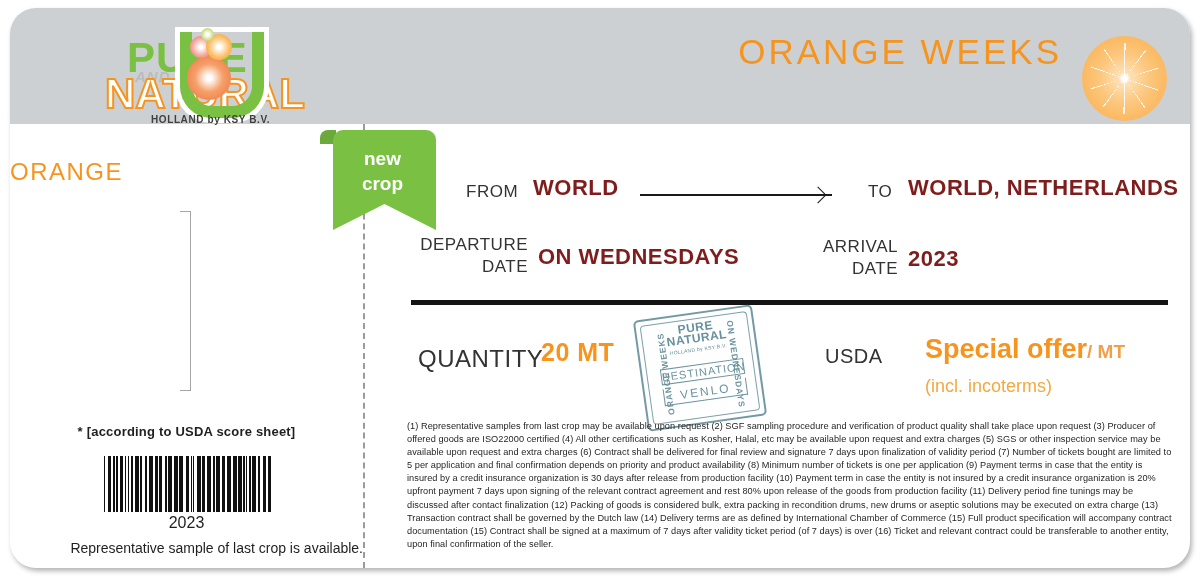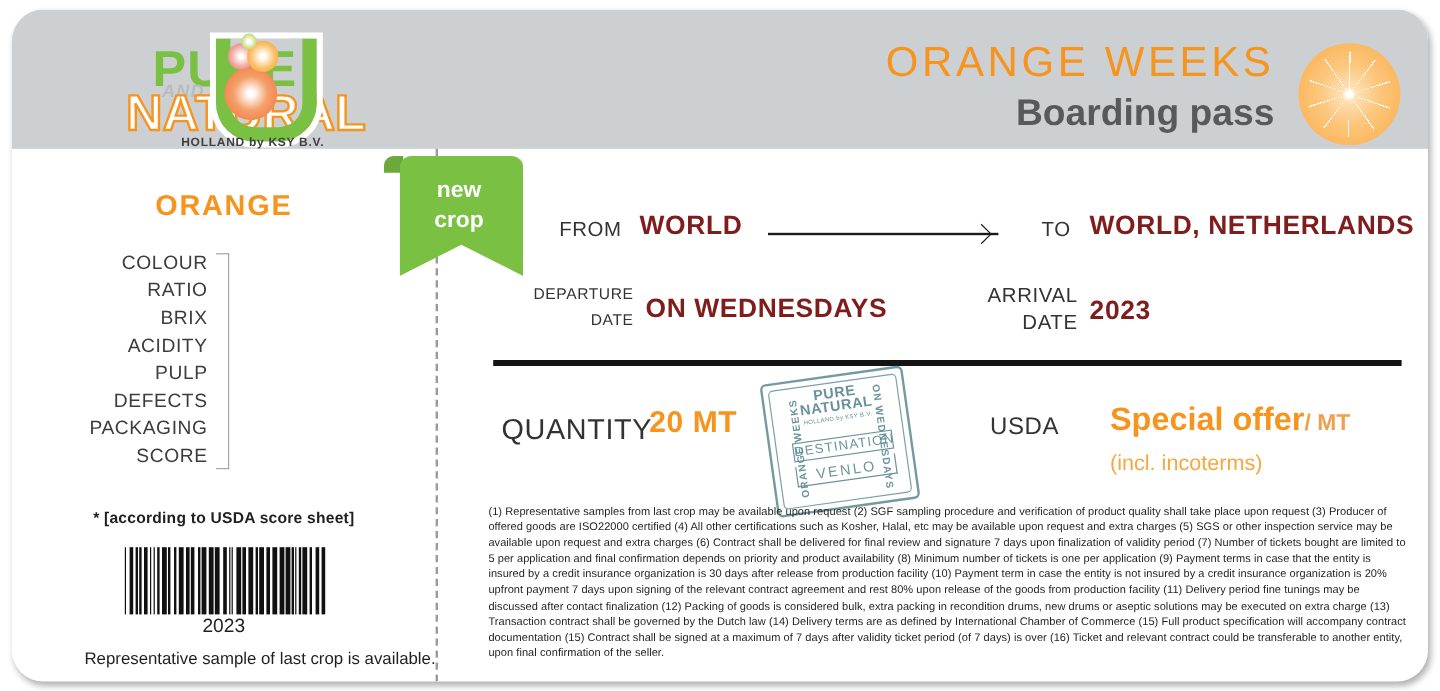--- a/index.html
+++ b/index.html
@@ -47,22 +47,22 @@
        rgba(255,255,255,.85) 252deg 254deg, rgba(0,0,0,0) 254deg 288deg,
        rgba(255,255,255,.85) 288deg 290deg, rgba(0,0,0,0) 290deg 324deg,
        rgba(255,255,255,.85) 324deg 326deg, rgba(0,0,0,0) 326deg 360deg);}
 
   
   .divider{position:absolute;left:353px;top:116px;width:0;height:444px;
            border-left:2px dashed #9b9b9b;}
 
   
   .left{position:absolute;left:0;top:116px;width:353px;height:444px;}
-  .prod-title{position:absolute;left:0;width:353px;top:34px;text-align:center;font-size:24px;
-              font-weight:bold;color:#f7941e;letter-spacing:1.5px;}
+  .prod-title{position:absolute;left:0;width:353px;top:34px;text-align:left;font-size:24px;
+              font-weight:normal;color:#f7941e;letter-spacing:1.5px;}
   .spec-list{position:absolute;left:38px;top:84px;width:125px;text-align:right;
              font-size:16px;color:#3c3c3c;line-height:23px;letter-spacing:.5px;}
   .bracket{position:absolute;left:170px;top:87px;width:10px;height:178px;border:1.6px solid #a6a6a6;border-left:none;}
   .spec-note{position:absolute;left:188px;top:113px;width:160px;font-size:12.5px;font-weight:bold;
              color:#2b2b2b;line-height:17.5px;letter-spacing:.2px;}
   .usda{position:absolute;left:0;top:300px;width:353px;text-align:center;font-size:13px;
         font-weight:bold;color:#1f1f1f;letter-spacing:.2px;}
   .barcode{position:absolute;left:94px;top:332px;width:170px;height:56px;}
   .barcode i{position:absolute;top:0;height:56px;background:#111;}
   .barcode-num{position:absolute;left:0;top:390px;width:353px;text-align:center;font-size:16px;color:#1f1f1f;}
@@ -86,21 +86,21 @@
   .row-from .from-lbl{position:absolute;left:103px;top:10px;}
   .row-from .from-val{position:absolute;left:170px;top:3px;}
   .arrow{position:absolute;left:277px;top:17px;width:205px;height:10px;}
   .arrow .line{position:absolute;left:0;top:5px;width:192px;height:1.6px;background:#1a1a1a;}
   .arrow .head{position:absolute;left:172px;top:0px;width:11px;height:11px;border-top:1.6px solid #1a1a1a;
                border-right:1.6px solid #1a1a1a;transform:rotate(45deg);}
   .row-from .to-lbl{position:absolute;left:505px;top:10px;}
   .row-from .to-val{position:absolute;left:545px;top:3px;}
 
   .row-date{position:absolute;left:0;top:110px;width:827px;}
-  .dep-lbl{position:absolute;left:48px;top:0;width:117px;text-align:right;font-size:13px;color:#333;line-height:22px;letter-spacing:.5px;}
+  .dep-lbl{position:absolute;left:48px;top:0;width:117px;text-align:right;font-size:17px;color:#333;line-height:22px;letter-spacing:.5px;}
   .dep-val{position:absolute;left:175px;top:10px;}
   .arr-lbl{position:absolute;left:420px;top:2px;width:115px;text-align:right;font-size:17px;color:#333;line-height:22px;letter-spacing:.5px;}
   .arr-val{position:absolute;left:545px;top:12px;}
 
   .rule{position:absolute;left:48px;top:176px;width:757px;height:5px;background:#141414;}
 
   .row-qty{position:absolute;left:0;top:205px;width:827px;}
   .qty-lbl{position:absolute;left:55px;top:16px;font-size:24px;color:#333;letter-spacing:.5px;}
   .qty-val{position:absolute;left:178px;top:9px;font-size:25px;font-weight:bold;color:#f7941e;letter-spacing:.5px;}
   .price-lbl{position:absolute;left:462px;top:16px;font-size:20px;color:#333;letter-spacing:.5px;}
@@ -141,39 +141,28 @@
         <div class="slice s4"></div>
         <div class="slice s1"></div>
         <div class="slice s2"></div>
         <div class="slice s3"></div>
       </div>
       <div class="holland">HOLLAND by KSY B.V.</div>
     </div>
 
     <div class="hdr-title">
       <div class="t1">ORANGE WEEKS</div>
-      <div class="t2">Boarding pass</div>
     </div>
     <div class="orange-round"></div>
   </div>
 
   <div class="divider"></div>
 
   <div class="left">
     <div class="prod-title">ORANGE</div>
-    <div class="spec-list">
-        <div>COLOUR</div>
-        <div>RATIO</div>
-        <div>BRIX</div>
-        <div>ACIDITY</div>
-        <div>PULP</div>
-        <div>DEFECTS</div>
-        <div>PACKAGING</div>
-        <div>SCORE</div>
-      </div>
     <div class="bracket"></div>
     <div class="usda">* [according  to USDA score sheet]</div>
     <div class="barcode">
         <i style="left: 0px; width: 1px;"></i>
         <i style="left: 4px; width: 3px;"></i>
         <i style="left: 9px; width: 2px;"></i>
         <i style="left: 12px; width: 2px;"></i>
         <i style="left: 16px; width: 3px;"></i>
         <i style="left: 21px; width: 1px;"></i>
         <i style="left: 24px; width: 1px;"></i>

